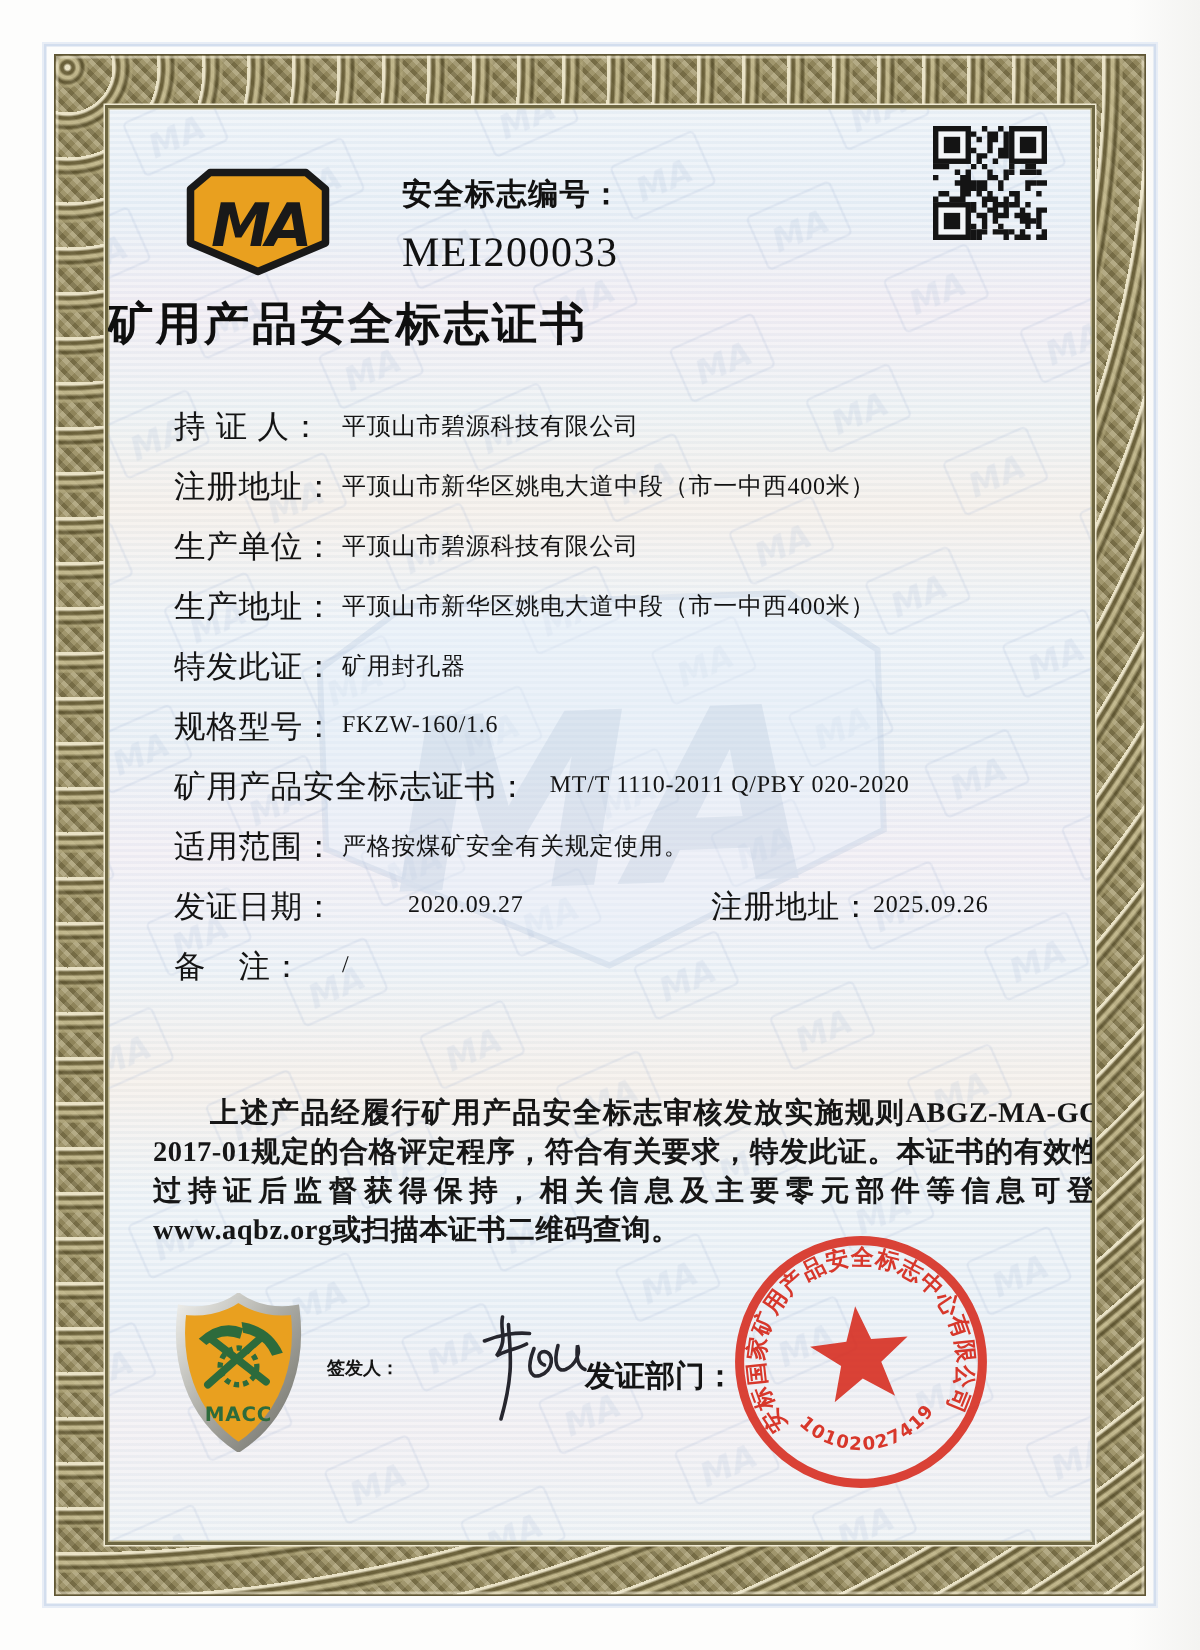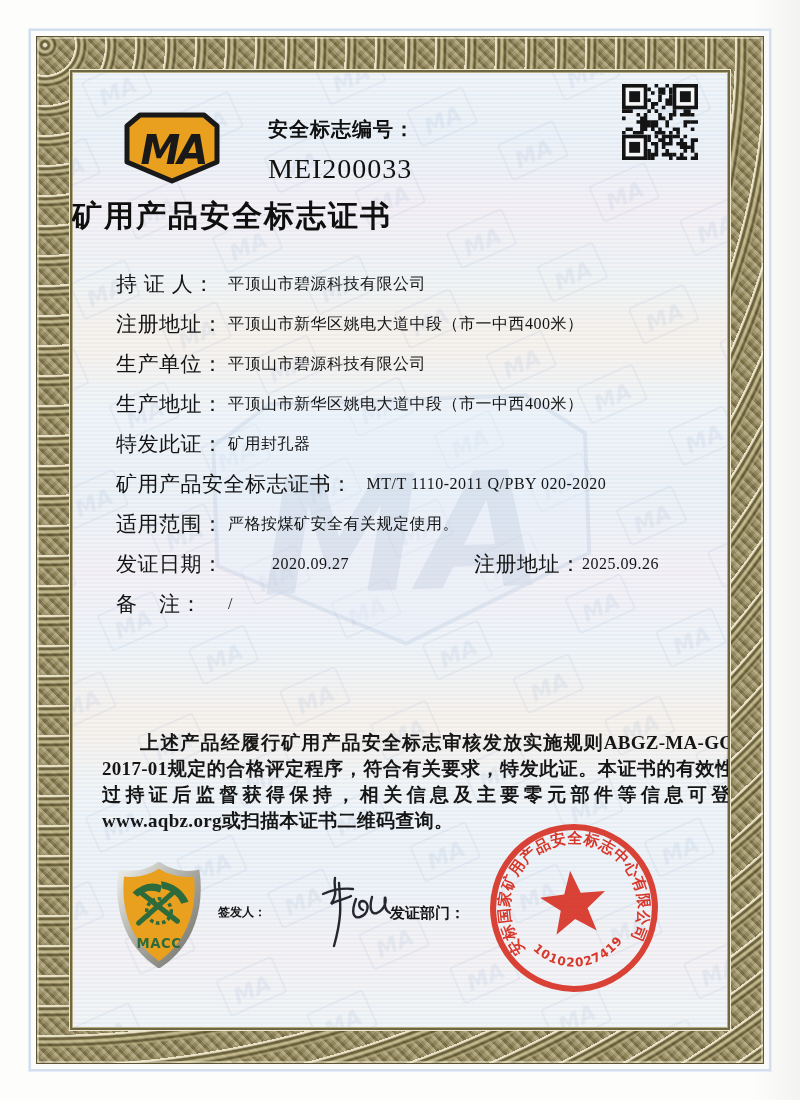--- a/index.html
+++ b/index.html
@@ -74,21 +74,21 @@
   .statement{
     position:absolute;left:30px;top:658px;width:652px;
     font-family:"Liberation Serif",serif;font-weight:600;font-size:19px;line-height:26px;
     color:#161616;text-indent:2em;text-align:justify;letter-spacing:0.3px;
   }
 
   
   .macc-shield{position:absolute;left:44px;top:790px;}
   .signer-label{position:absolute;left:146px;top:832px;font-family:"Liberation Serif",serif;font-weight:bold;font-size:12px;color:#141414;}
   .signature{position:absolute;left:238px;top:800px;}
-  .issuer-label{position:absolute;left:318px;top:832px;font-family:Liberation Serif, serif;font-weight:bold;font-size:15px;color:#141414;}
+  .issuer-label{position:absolute;left:318px;top:832px;font-family:Liberation Serif, serif;font-weight:bold;font-size:20px;color:#141414;}
   .seal{position:absolute;left:414px;top:748px;transform:rotate(-6deg);opacity:0.92;}
 </style>
 </head>
 <body>
 
 <div class="page">
   <div class="lace"></div>
   <div class="gold-frame"></div>
 
   <div class="paper">
@@ -158,20 +158,24 @@
           <span class="f-value">平顶山市碧源科技有限公司</span>
         </div>
         <div class="field-row">
           <span class="f-label">生产地址：</span>
           <span class="f-value">平顶山市新华区姚电大道中段（市一中西400米）</span>
         </div>
         <div class="field-row">
           <span class="f-label">特发此证：</span>
           <span class="f-value">矿用封孔器</span>
         </div>
+        <div class="field-row">
+          <span class="f-label">规格型号：</span>
+          <span class="f-value">FKZW-160/1.6</span>
+        </div>
         <div class="field-row wide">
           <span class="f-label">矿用产品安全标志证书：</span>
           <span class="f-value">MT/T 1110-2011 Q/PBY 020-2020</span>
         </div>
         <div class="field-row">
           <span class="f-label">适用范围：</span>
           <span class="f-value">严格按煤矿安全有关规定使用。</span>
         </div>
         <div class="field-row">
           <span class="f-label">发证日期：</span>

